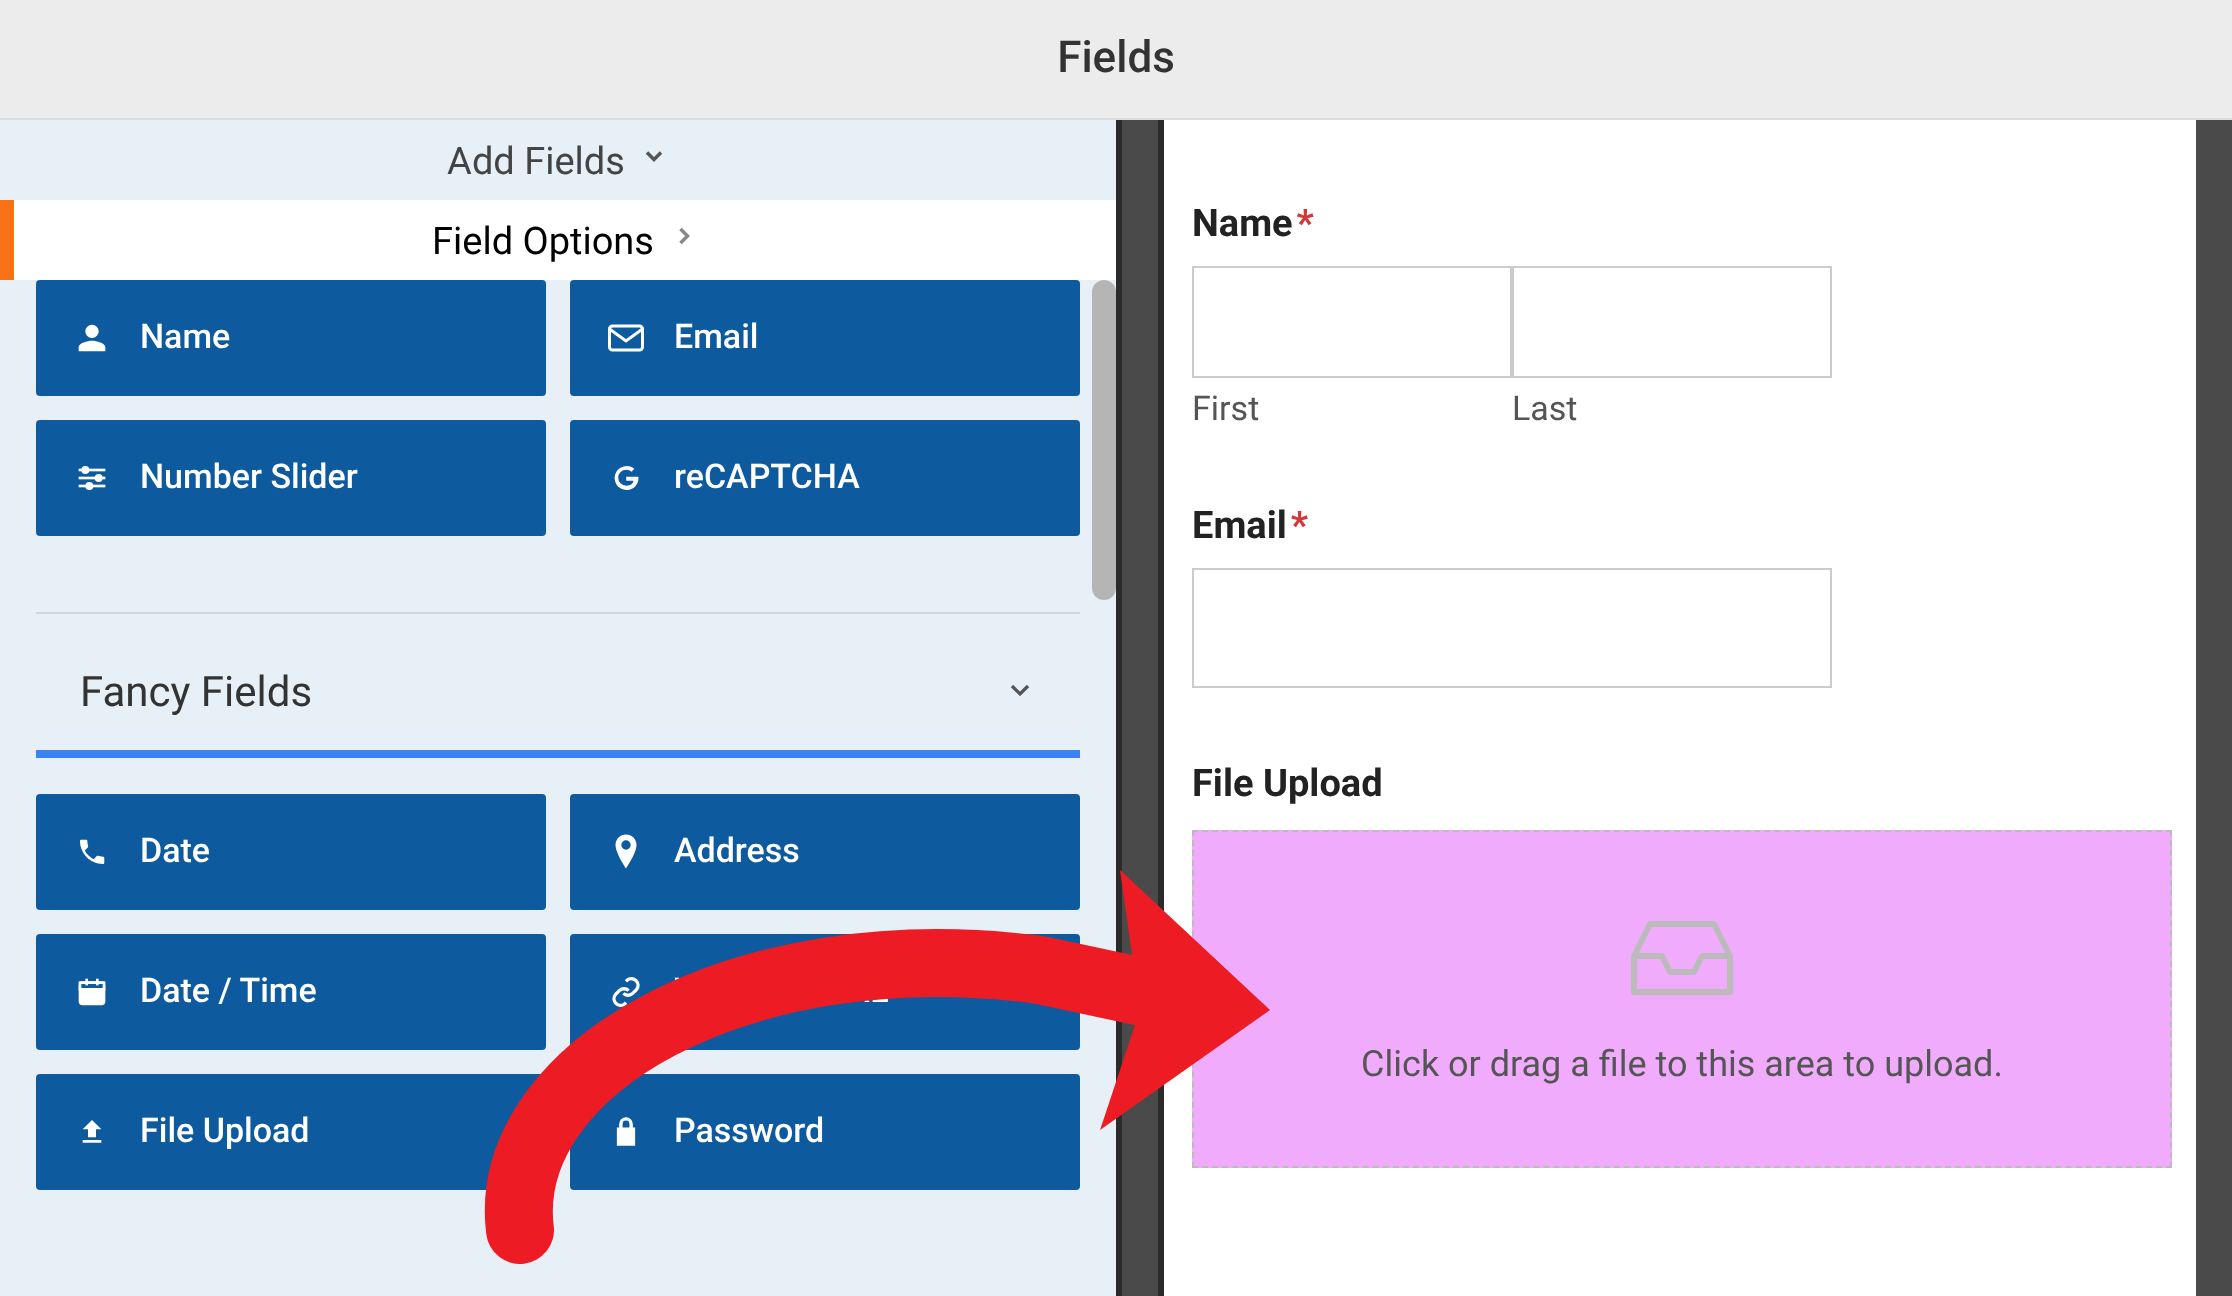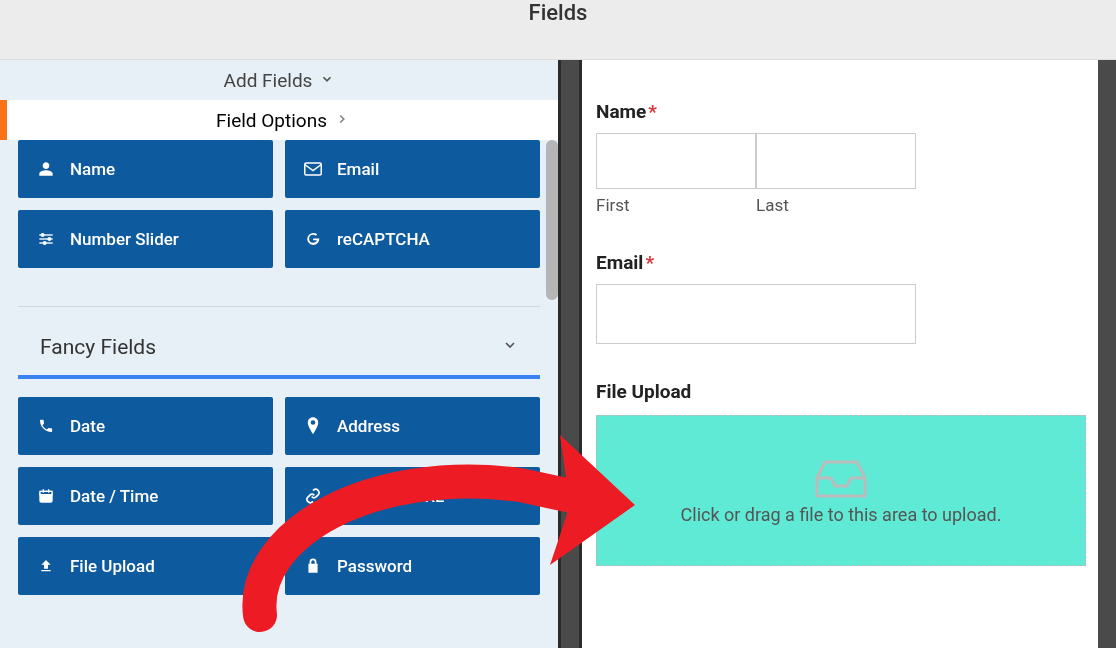--- a/index.html
+++ b/index.html
@@ -8,20 +8,21 @@
       background: #ececec;
       width: 1116px;
       height: 648px;
       overflow: hidden;
       position: relative;
     }
     .top-bar {
       height: 60px;
       background: #ececec;
       display: flex;
+      align-items: center;
       justify-content: center;
       border-bottom: 1px solid #ddd;
     }
     .top-bar h1 {
       font-size: 22px;
       font-weight: 500;
       color: #333;
     }
     .main {
       display: flex;
@@ -150,26 +151,27 @@
       padding: 0 10px;
     }
     .sub-label {
       font-size: 17px;
       color: #555;
       margin-top: 6px;
     }
     .upload-area {
       margin-top: 12px;
       border: 1px dashed #bbb;
-      background: #5eead4;
+      background: #f0abfc;
       display: flex;
       flex-direction: column;
       align-items: center;
       justify-content: center;
       padding: 40px 20px;
+      gap: 18px;
     }
     .upload-icon {
       color: #999;
     }
     .upload-text {
       font-size: 18px;
       color: #555;
     }
     .right-edge {
       position: absolute;

